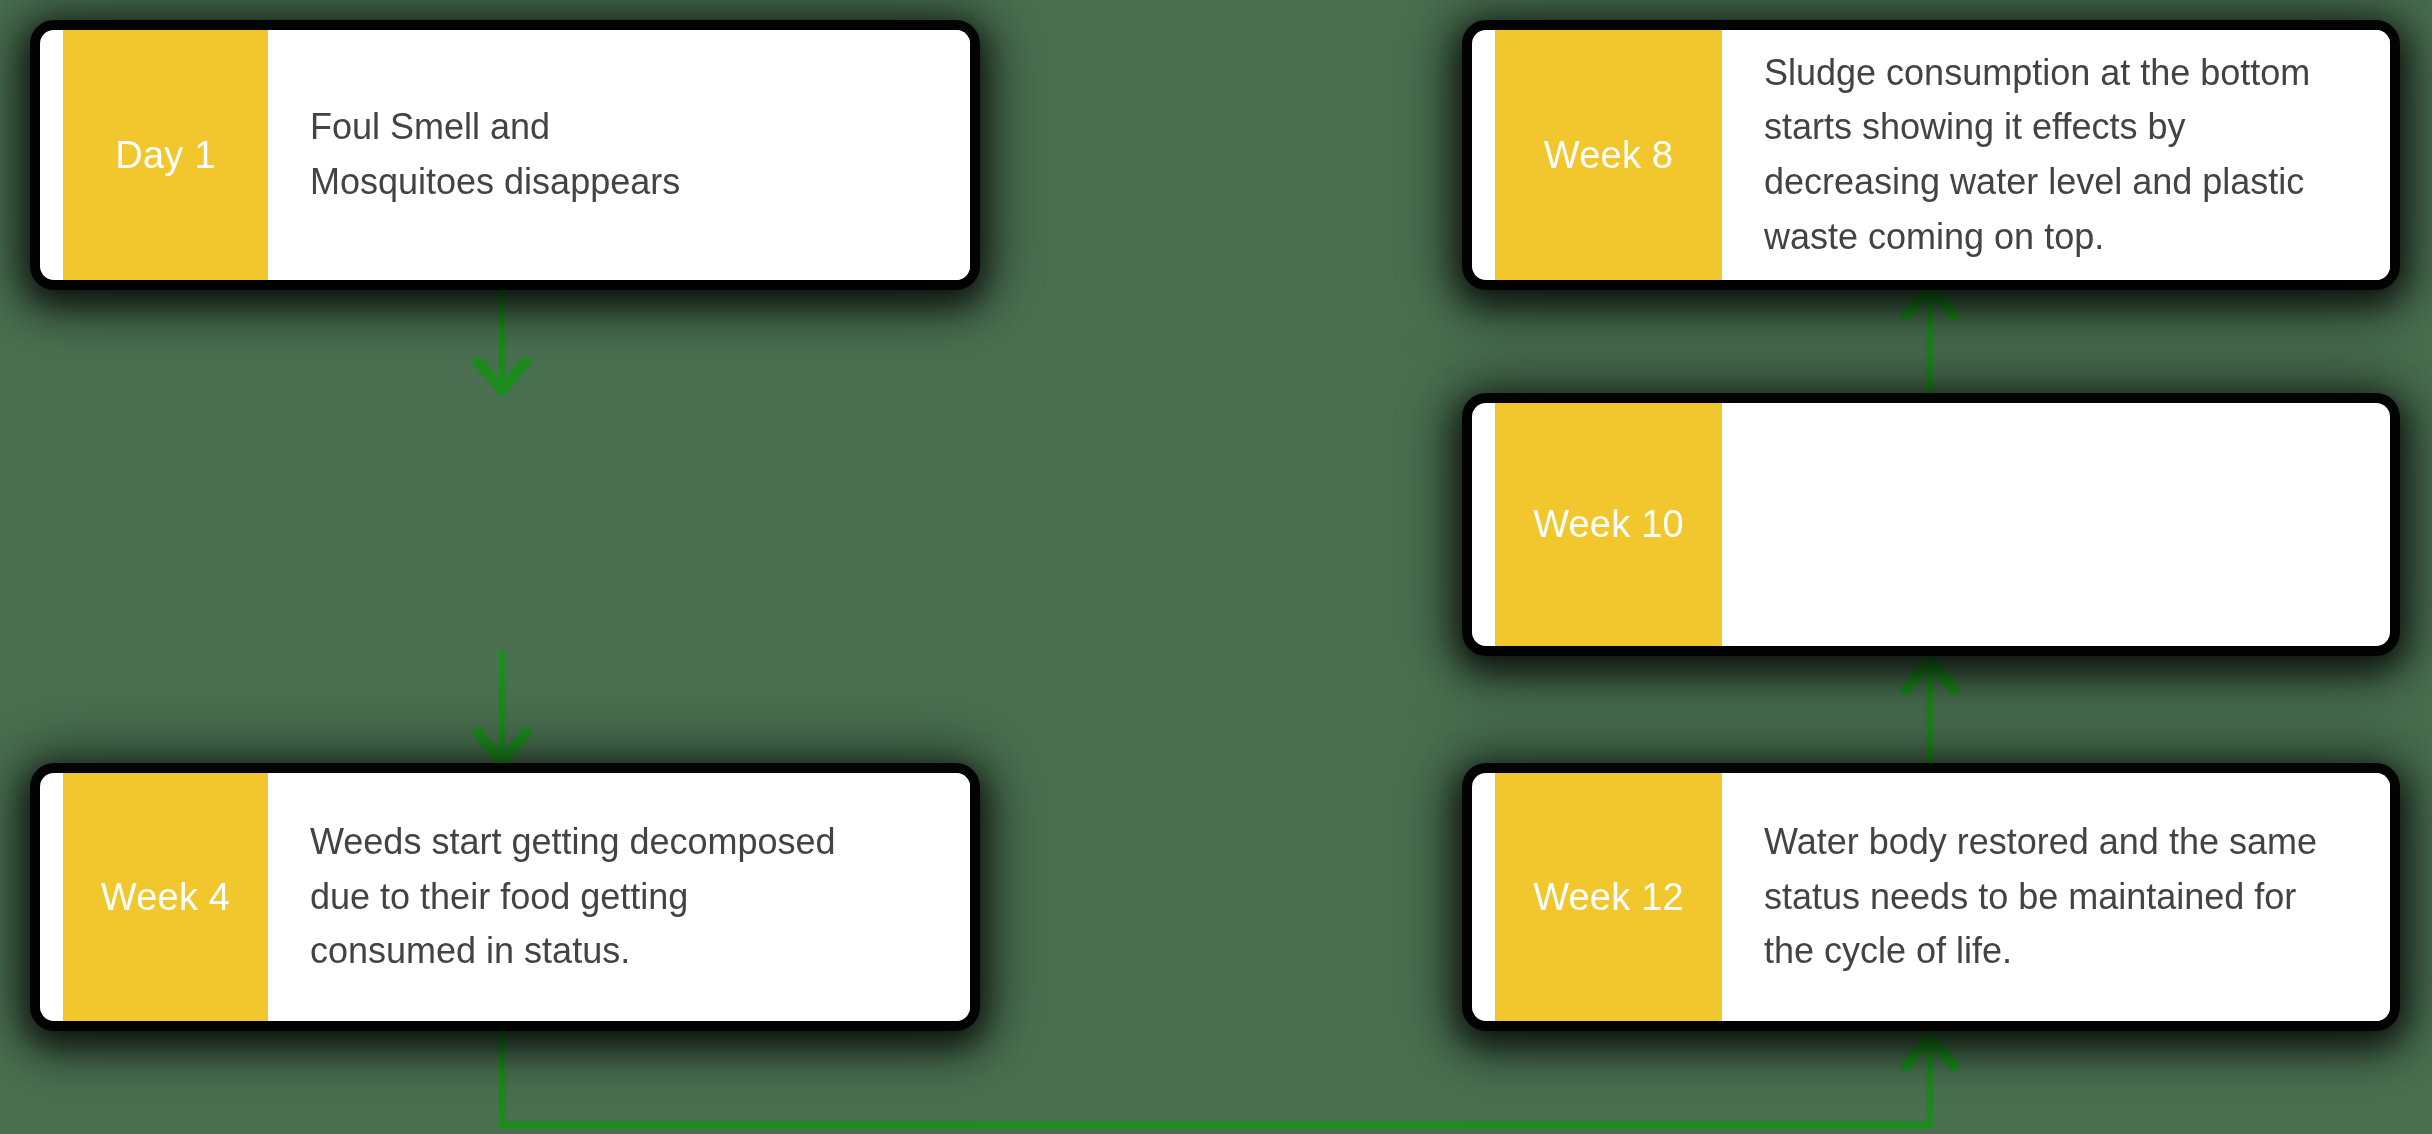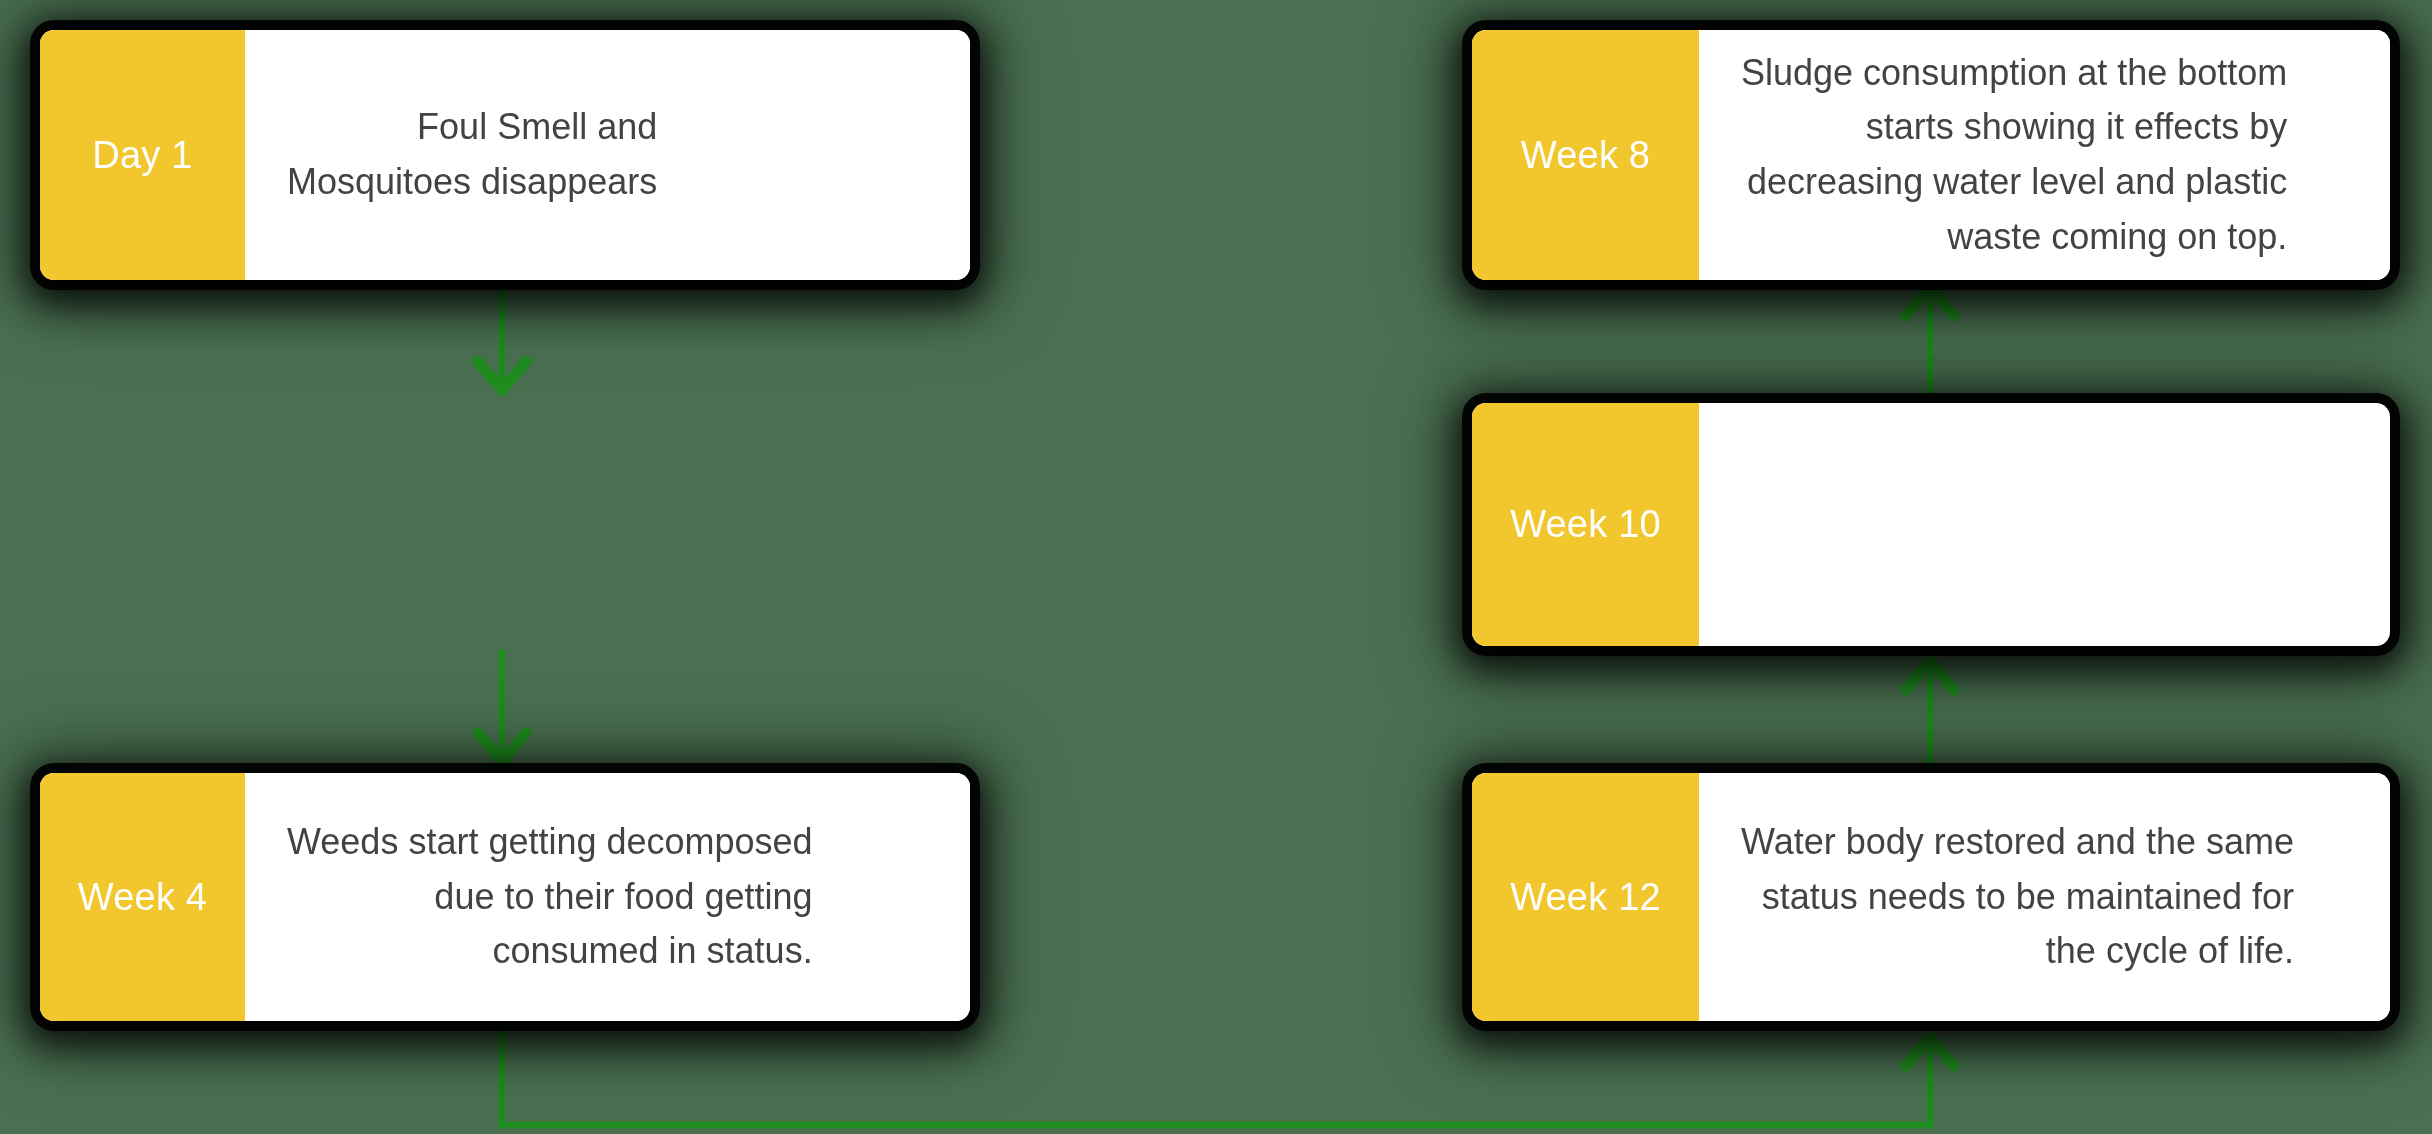--- a/index.html
+++ b/index.html
@@ -55,30 +55,30 @@
     display: flex;
     align-items: center;
     justify-content: center;
     color: #FFFFFF;
     font-size: 38px;
     font-weight: 400;
     letter-spacing: 0.2px;
     white-space: nowrap;
     padding: 0 14px;
     box-sizing: border-box;
+    margin-left: 23px;
   }
 
   .card-body {
     flex: 1 1 auto;
     display: flex;
     align-items: center;
     background: #FFFFFF;
     padding: 0 34px 0 42px;
     box-sizing: border-box;
-    text-align: right;
   }
 
   .card-text {
     color: #434343;
     font-size: 36px;
     line-height: 1.52;
     font-weight: 400;
     white-space: pre-line;
   }
 

